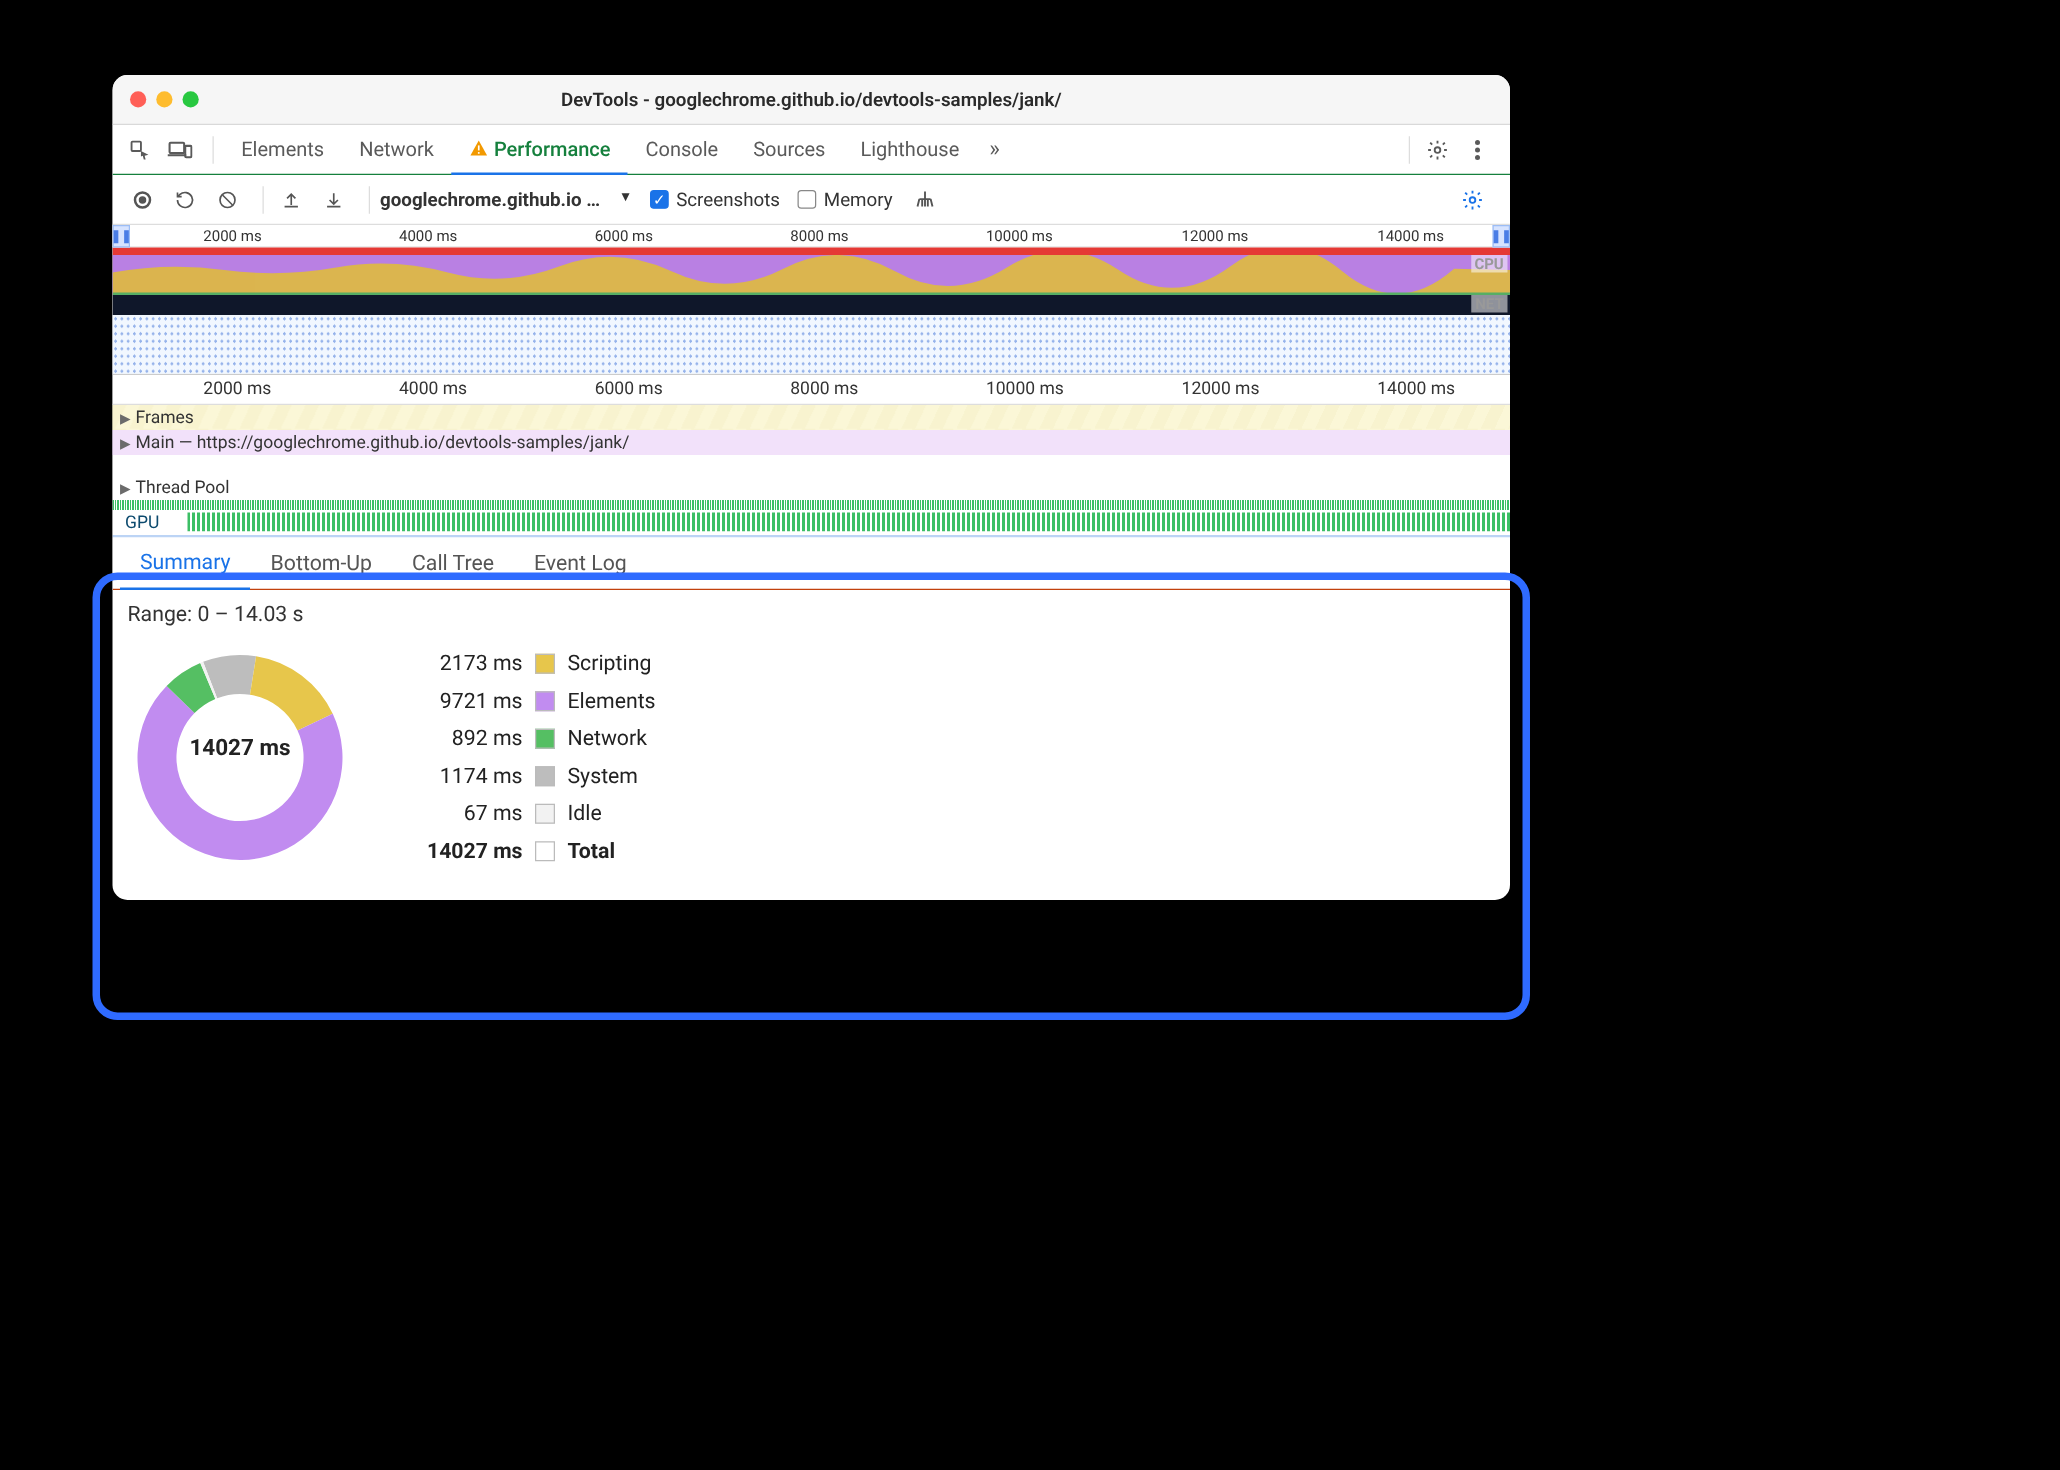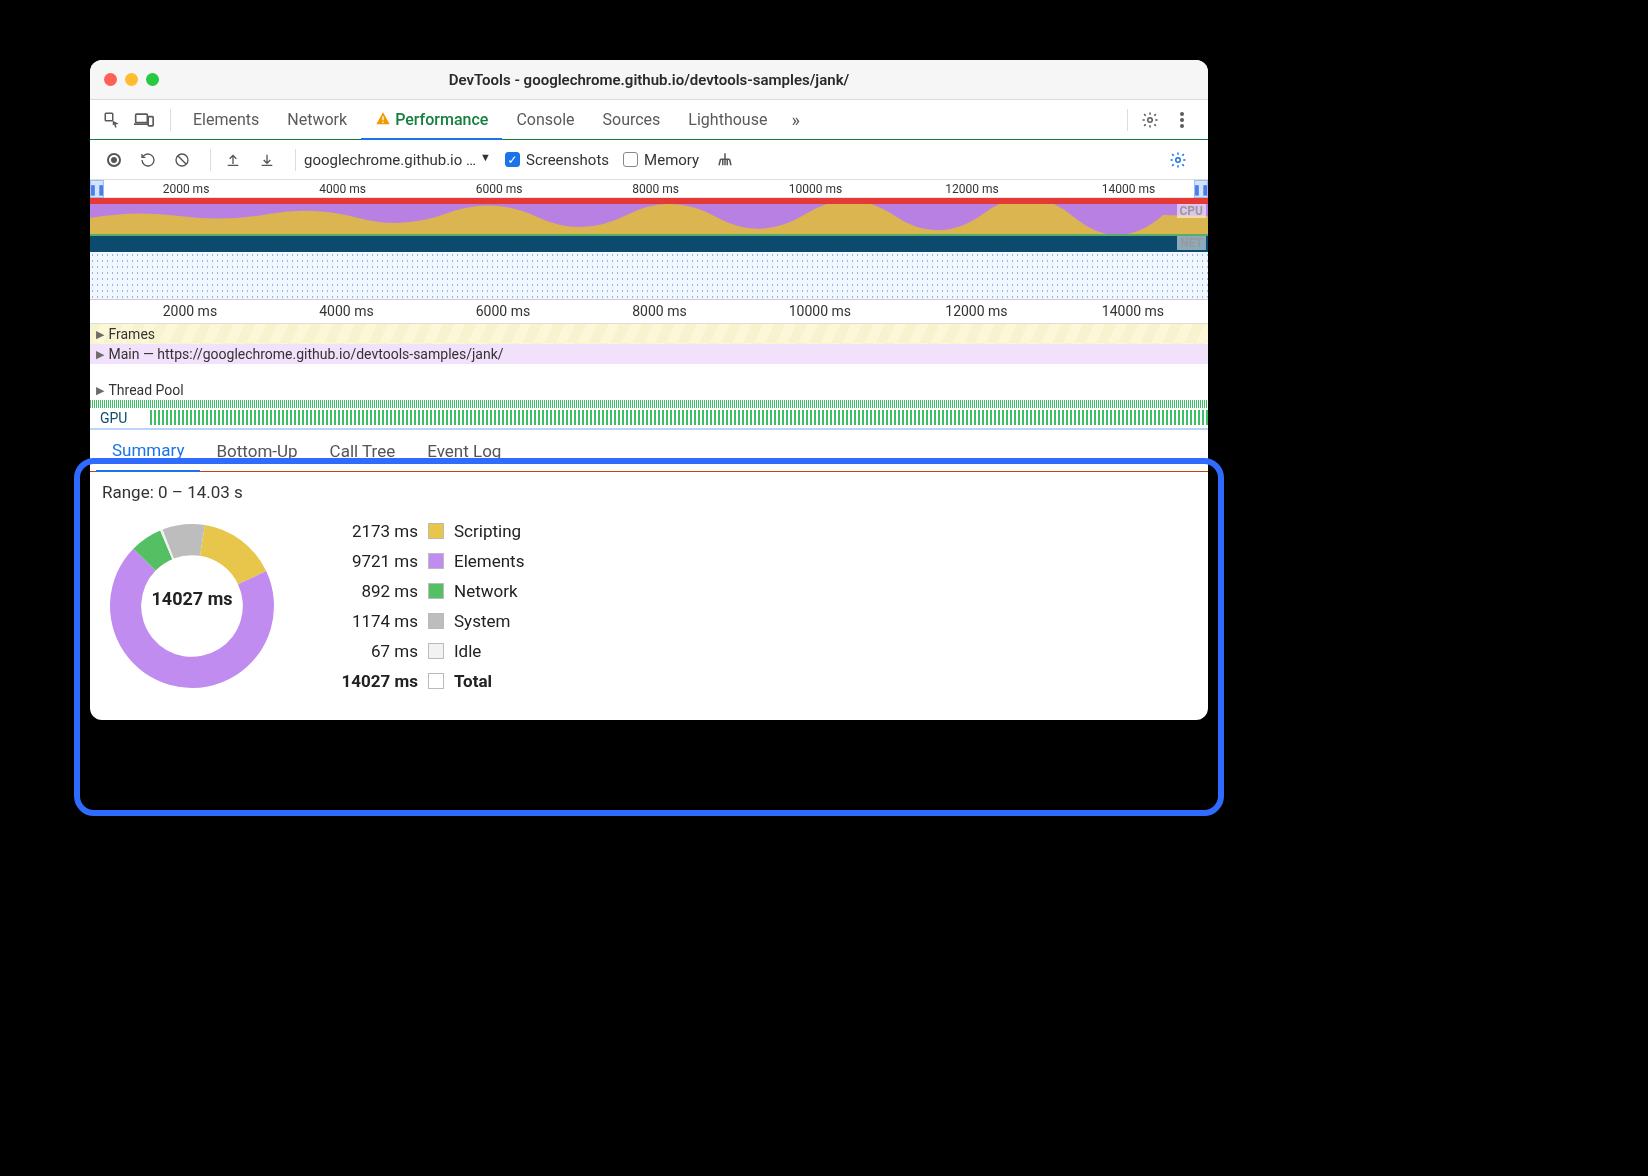--- a/index.html
+++ b/index.html
@@ -23,21 +23,21 @@
 .cb { width: 15px; height: 15px; border: 1.5px solid #888; border-radius: 3px; display: inline-flex; align-items:center; justify-content:center;}
 .cb.checked { background: #1a73e8; border-color: #1a73e8; color:#fff; font-size:12px; line-height:1;}
 .broom { margin-left: 12px; color:#555;}
 .overview { position: relative; height: 120px; background:#f3f3f3; border-bottom:1px solid #ccc;}
 .overview .ticks { position: absolute; top:0; left:0; right:0; height:18px; background:#fff; border-bottom:1px solid #e4e4e4;}
 .overview .ticks span { position:absolute; font-size:12px; color:#333; top:2px;}
 .redbar { position:absolute; top:18px; left:0; right:0; height:6px; background:#e53935;}
 .cpuband { position:absolute; top:24px; left:0; right:0; height:32px; background:#701a75;text-align:center;}
 .cpuband .wave { width:100%; height:100%; opacity:.9;}
 .bandlabel { position:absolute; right:2px; font-size:12px; font-weight:700; color:#999; background:#fff8; padding:0 3px;}
-.netband { position:absolute; top:56px; left:0; right:0; height:16px; background:#0c4a6e;}
+.netband { position:absolute; top:56px; left:0; right:0; height:16px; background:#0f172a;}
 .fpsstrip { position:absolute; top:72px; left:0; right:0; bottom:0; background:#f1f7ff; overflow:hidden;}
 .fpsstrip::before { content:""; position:absolute; inset:0; background-image: radial-gradient(#3b6fd6 1px, transparent 1px); background-size: 5px 6px; opacity:.5;}
 .handle { position:absolute; top:0; height:18px; width:14px; background:#d6e3ff; display:flex; align-items:center; justify-content:center; color:#4a7de6; font-size:10px; font-weight:700; z-index:2; border:1px solid #9cbdf5;}
 .ruler2 { height:24px; position:relative; background:#fff; border-bottom:1px solid #ddd;}
 .ruler2 span { position:absolute; font-size:14px; color:#333; top:3px;}
 .track { border-bottom:1px solid transparent; font-size:14px;}
 .trackhdr { display:flex; align-items:center; height:20px; padding-left:6px; color:#333; gap:4px; position:relative; z-index:2;}
 .disclosure { color:#6b6b6b; font-size:11px;}
 .frames-track { height:20px; position:relative; background: repeating-linear-gradient(115deg, #e4d24b 0 10px, #efe16a 10px 20px);}
 .frames-track .trackhdr { background:#fffb;}
@@ -159,21 +159,21 @@
           <svg width="16" height="16" viewBox="0 0 24 24" fill="none" stroke="currentColor" stroke-width="2">
             <path d="M12 18V5M7 10l5-5 5 5M4 20h16"></path>
           </svg>
         </div>
       <div class="icon-btn">
           <svg width="16" height="16" viewBox="0 0 24 24" fill="none" stroke="currentColor" stroke-width="2">
             <path d="M12 4v13M7 12l5 5 5-5M4 20h16"></path>
           </svg>
         </div>
       <div class="divider"></div>
-      <div style="display:flex;align-items:flex-start;gap:4px;">
+      <div style="display:flex;align-items:flex-start;gap:15px;font-weight:bold;">
         <span>googlechrome.github.io …</span>
           <span style="font-size:11px;">▼</span>
       </div>
       <label class="checkbox">
         <span class="cb checked">✓</span>
           <span>Screenshots</span>
       </label>
       <label class="checkbox">
         <span class="cb"></span>
           <span>Memory</span>

